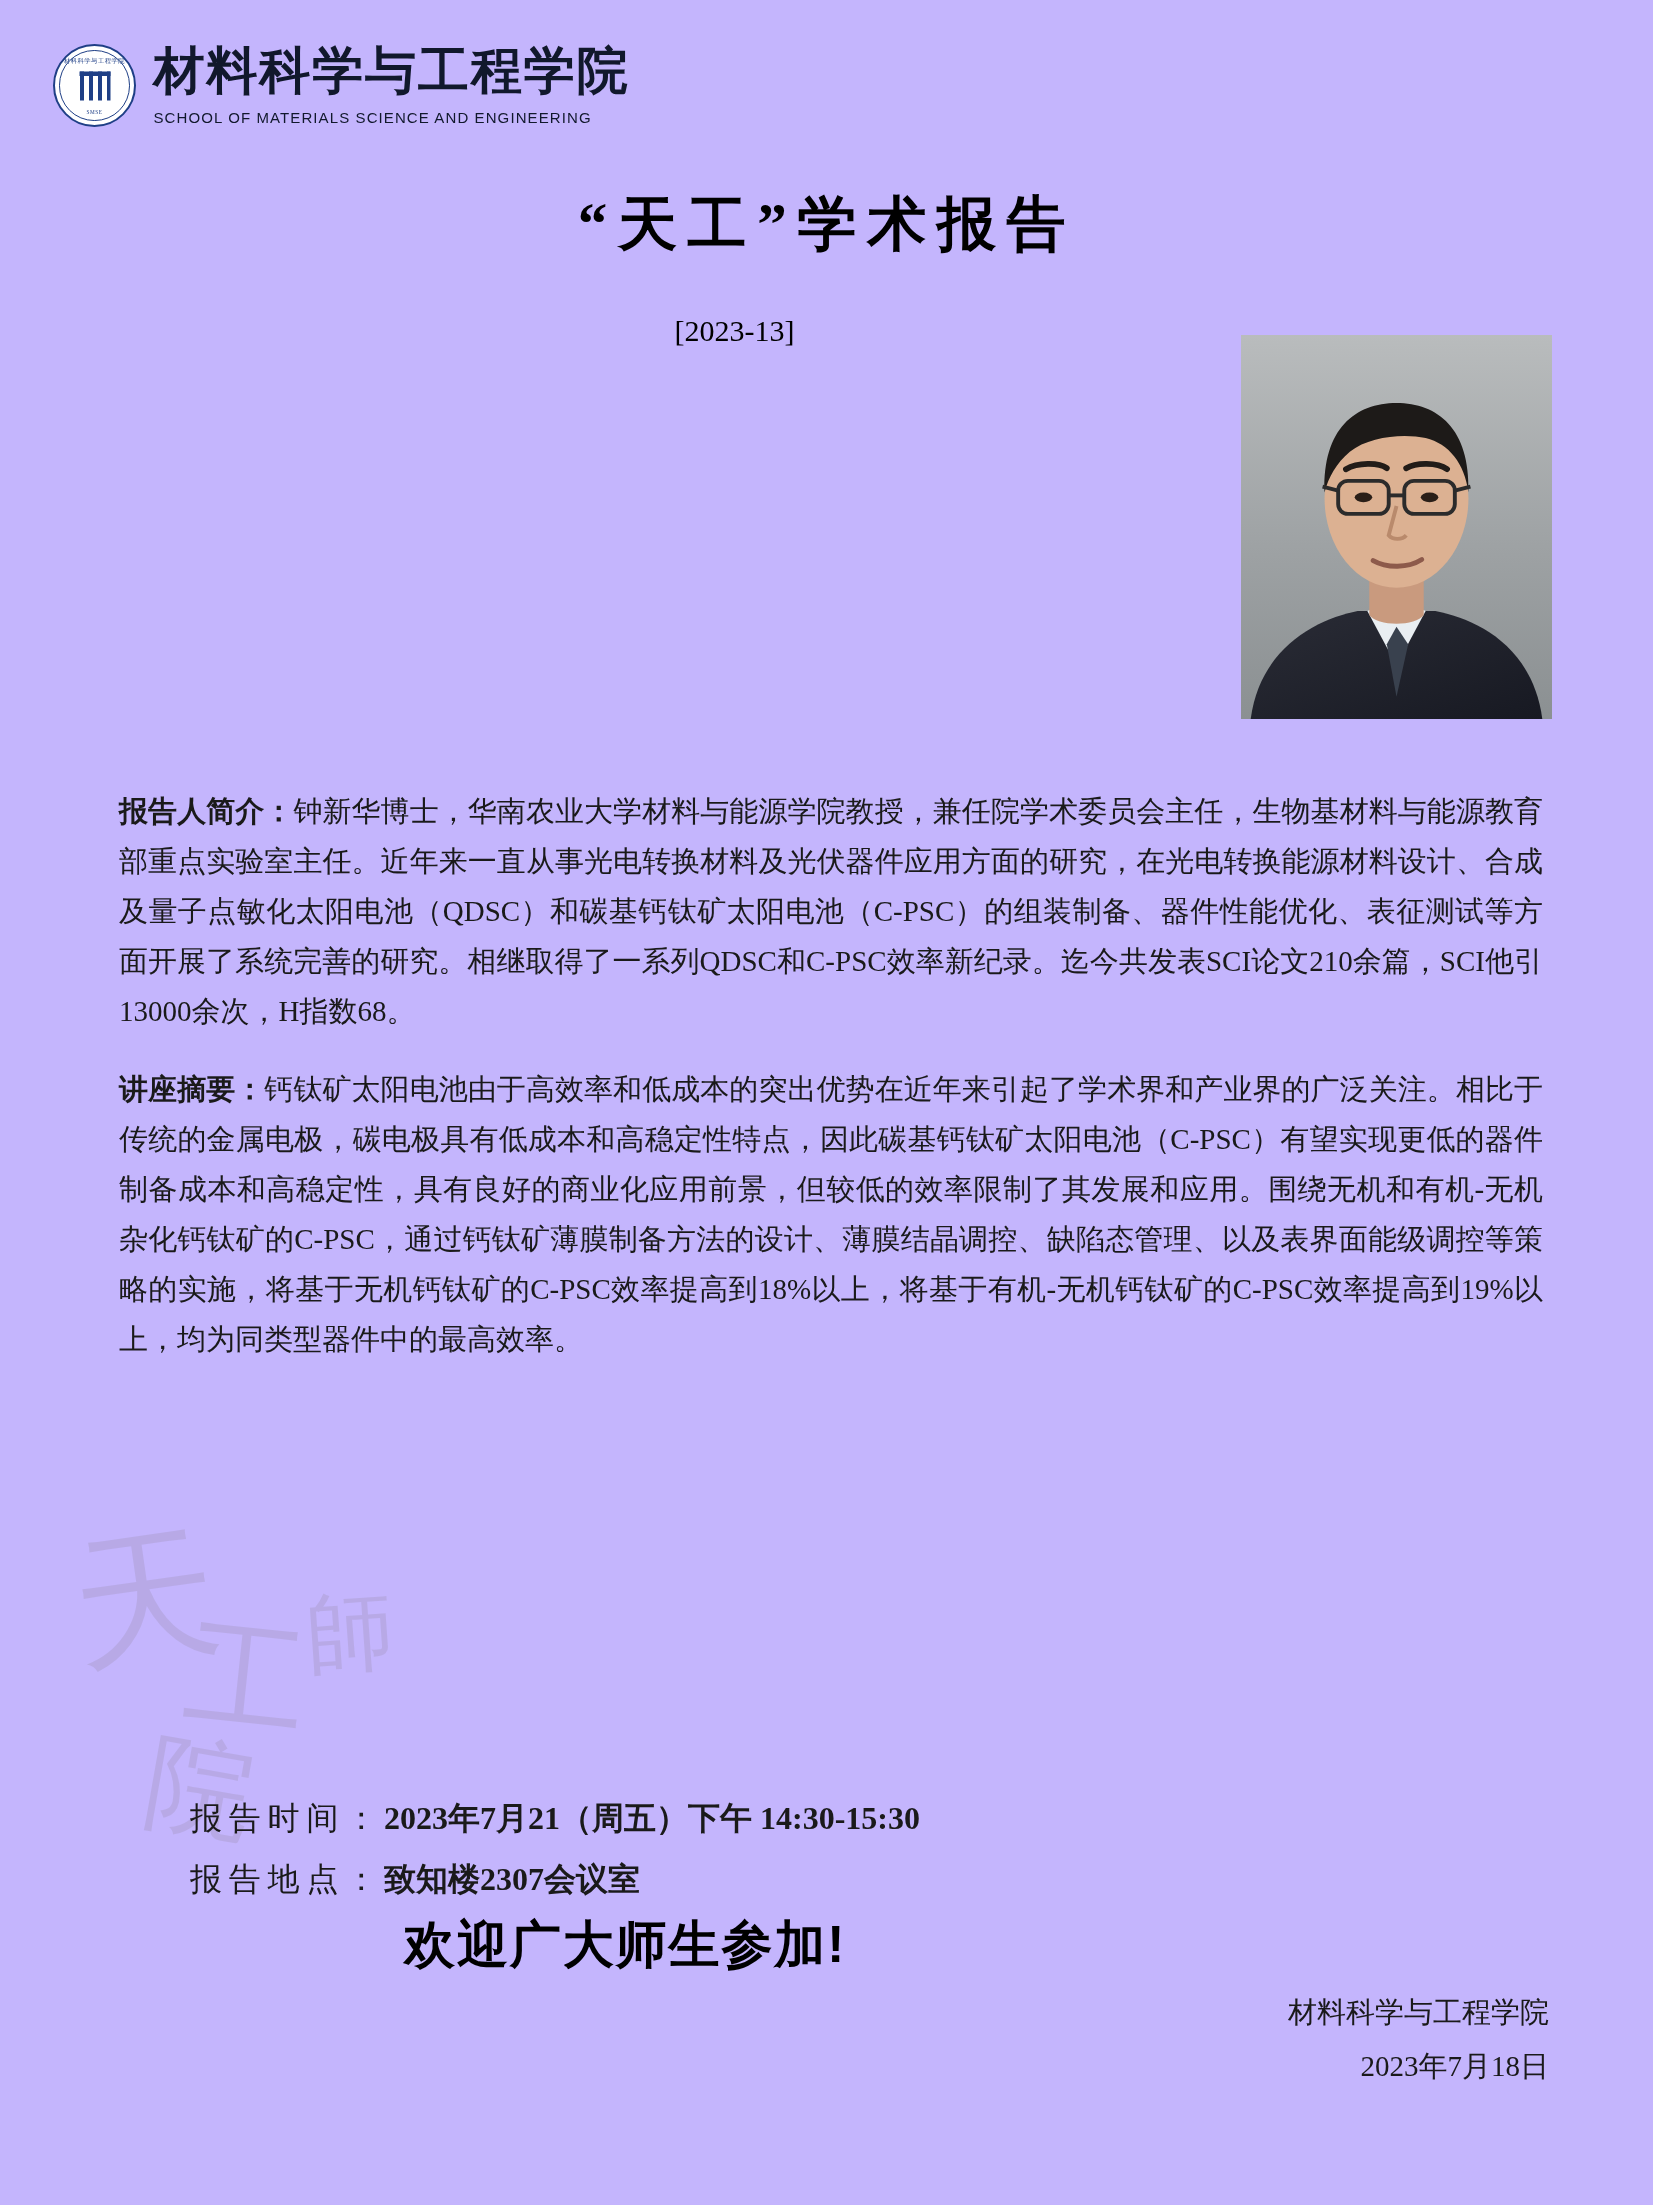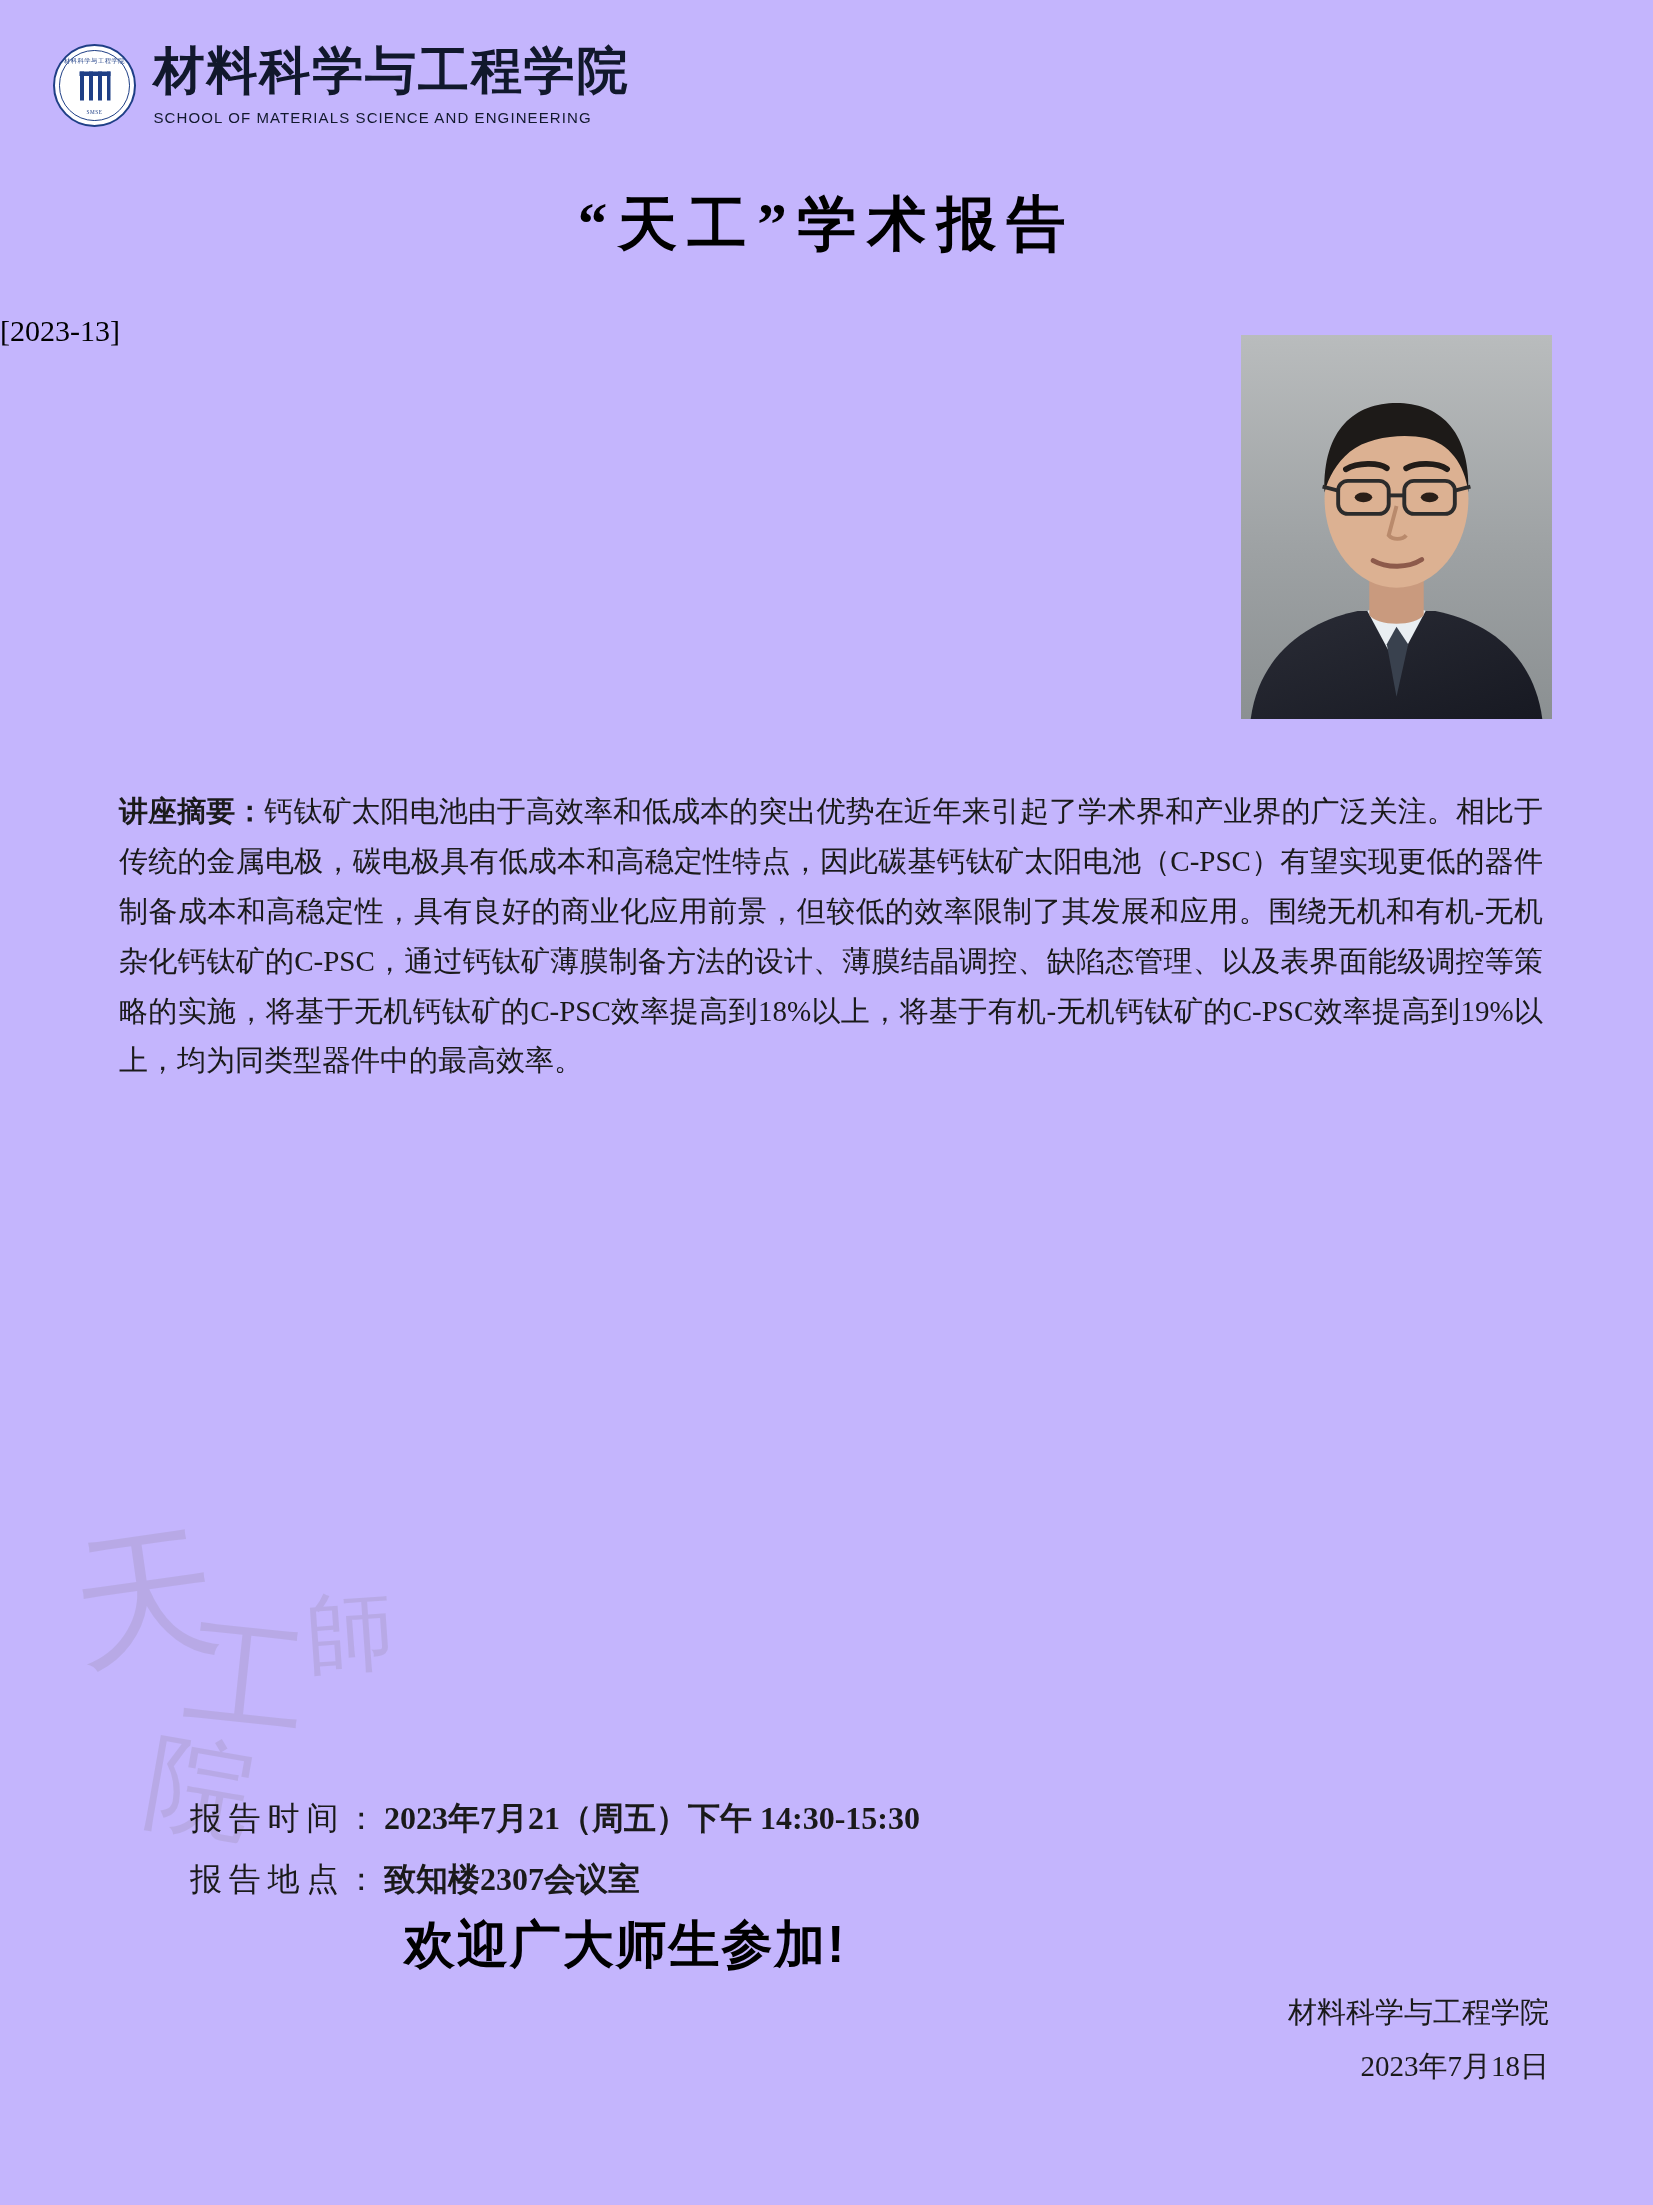--- a/index.html
+++ b/index.html
@@ -101,21 +101,21 @@
     font-weight: bold;
     font-size: 59px;
     letter-spacing: 10.7px;
     color: #000000;
   }
   .issue {
     position: absolute;
     left: 0;
     right: 185px;
     top: 314px;
-    text-align: left;
+    text-align: center;
     font-family: "Liberation Serif", serif;
     font-size: 30px;
     color: #000000;
   }
 
   
   .portrait {
     position: absolute;
     right: 102px;
     top: 335px;
@@ -287,20 +287,23 @@
 
       <path d="M160 176 L152 206 C156 211 166 211 170 206" stroke="#b98a6c" stroke-width="4" fill="none"></path>
 
       <path d="M136 232 C150 240 172 240 186 231" stroke="#8d5a4b" stroke-width="5" fill="none" stroke-linecap="round"></path>
     </svg>
   </div>
 
 
   <div class="para-wrap">
     <p class="para">
+      <span class="lbl">报告人简介：</span><span>钟新华博士，华南农业大学材料与能源学院教授，兼任院学术委员会主任，生物基材料与能源教育部重点实验室主任。近年来一直从事光电转换材料及光伏器件应用方面的研究，在光电转换能源材料设计、合成及量子点敏化太阳电池（QDSC）和碳基钙钛矿太阳电池（C-PSC）的组装制备、器件性能优化、表征测试等方面开展了系统完善的研究。相继取得了一系列QDSC和C-PSC效率新纪录。迄今共发表SCI论文210余篇，SCI他引13000余次，H指数68。</span>
+    </p>
+    <p class="para">
       <span class="lbl">讲座摘要：</span><span>钙钛矿太阳电池由于高效率和低成本的突出优势在近年来引起了学术界和产业界的广泛关注。相比于传统的金属电极，碳电极具有低成本和高稳定性特点，因此碳基钙钛矿太阳电池（C-PSC）有望实现更低的器件制备成本和高稳定性，具有良好的商业化应用前景，但较低的效率限制了其发展和应用。围绕无机和有机-无机杂化钙钛矿的C-PSC，通过钙钛矿薄膜制备方法的设计、薄膜结晶调控、缺陷态管理、以及表界面能级调控等策略的实施，将基于无机钙钛矿的C-PSC效率提高到18%以上，将基于有机-无机钙钛矿的C-PSC效率提高到19%以上，均为同类型器件中的最高效率。</span>
     </p>
   </div>
 
   <div class="watermark">
     <span class="wm1">天</span>
     <span class="wm2">工</span>
     <span class="wm3">師</span>
     <span class="wm4">院</span>
   </div>

